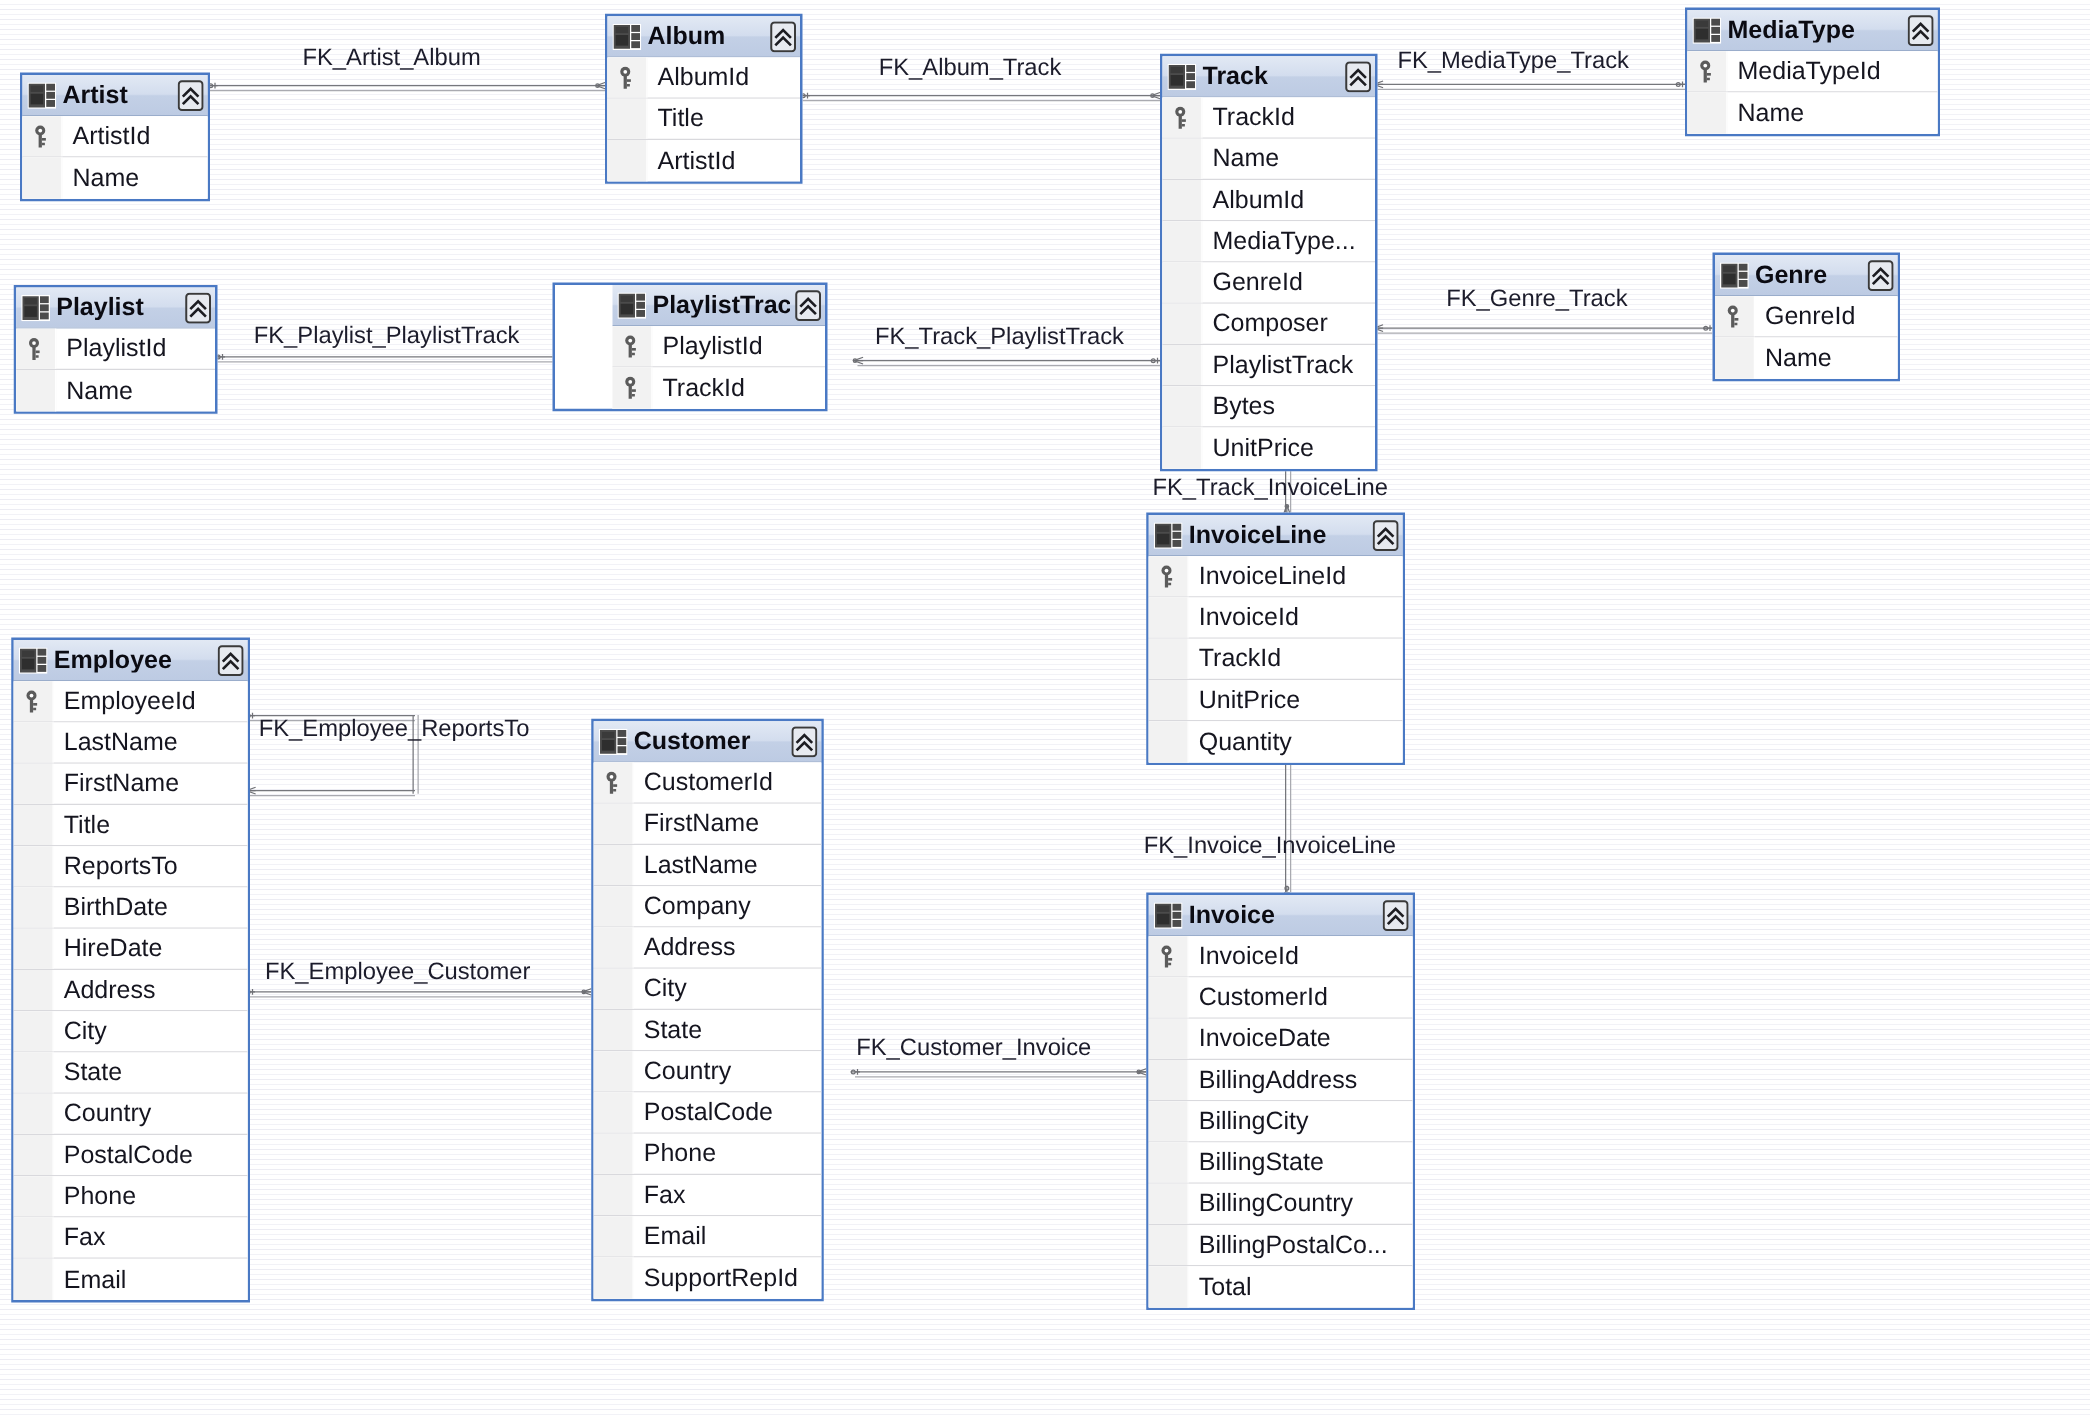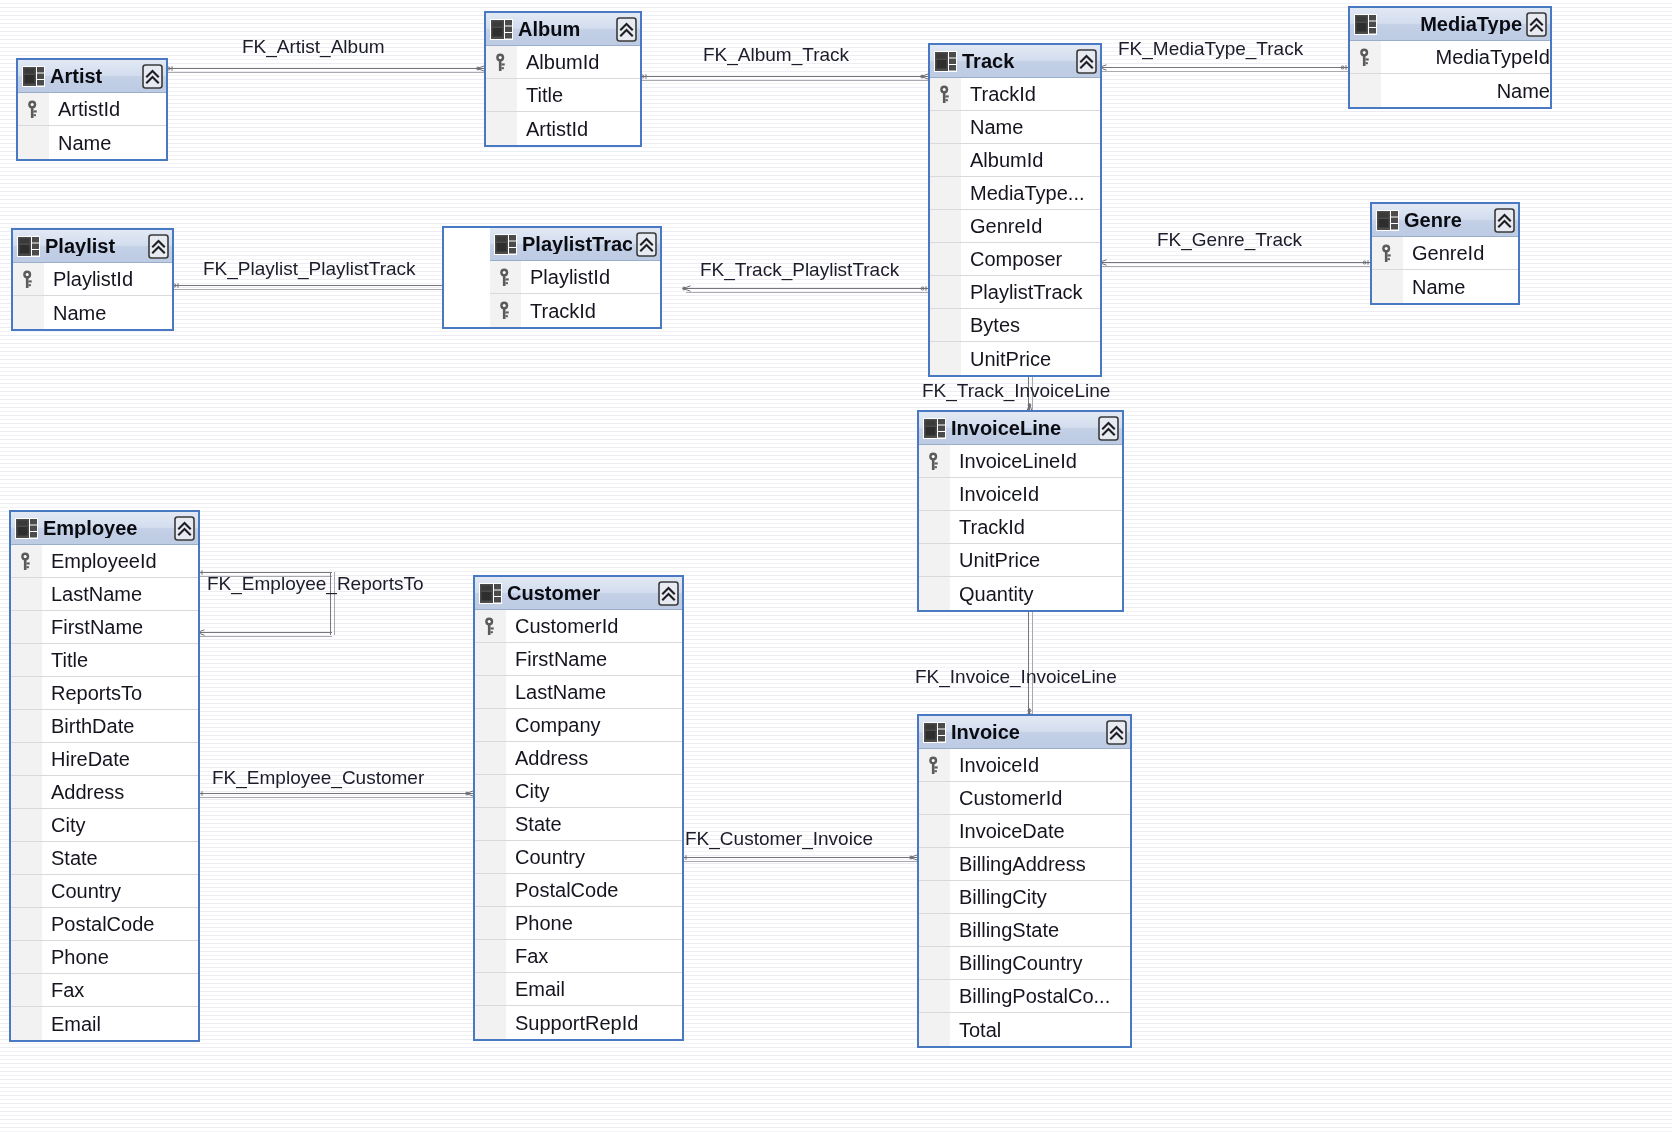--- a/index.html
+++ b/index.html
@@ -586,21 +586,21 @@
                   <circle cx="6.2" cy="4.4" r="1.5" fill="#ffffff"></circle>
                   <rect x="4.9" y="7.4" width="2.6" height="10.6" fill="#5b5b5b"></rect>
                   <rect x="7.5" y="10.4" width="3.2" height="2.1" fill="#5b5b5b"></rect>
                   <rect x="7.5" y="14.2" width="2.4" height="2.0" fill="#5b5b5b"></rect>
                 </svg></span>
             </span>
             <span class="row-name">UnitPrice</span>
           </div>
         </div>
       </div>
-      <div class="tbl" style="left: 1348px; top: 6px; width: 204px; text-align: right;">
+      <div class="tbl" style="left: 1348px; top: 6px; width: 204px;">
         <div class="tbl-header">
           <span class="tbl-icon"><svg viewBox="0 0 23 21" width="23" height="21" xmlns="http://www.w3.org/2000/svg">
               <rect x="0.5" y="0.5" width="22" height="20" fill="#ffffff" stroke="#ffffff"></rect>
               <rect x="1" y="1" width="13" height="19" fill="#4b4b4b"></rect>
               <rect x="2.5" y="2.5" width="10" height="5" fill="#3a3a3a"></rect>
               <rect x="2.5" y="9" width="10" height="8.5" fill="#2e2e2e"></rect>
               <rect x="15" y="1" width="7" height="5.5" fill="#4b4b4b"></rect>
               <rect x="15" y="7.5" width="7" height="5.5" fill="#4b4b4b"></rect>
               <rect x="15" y="14" width="7" height="5.5" fill="#4b4b4b"></rect>
             </svg></span>
@@ -1048,21 +1048,21 @@
                   <circle cx="6.2" cy="4.4" r="1.5" fill="#ffffff"></circle>
                   <rect x="4.9" y="7.4" width="2.6" height="10.6" fill="#5b5b5b"></rect>
                   <rect x="7.5" y="10.4" width="3.2" height="2.1" fill="#5b5b5b"></rect>
                   <rect x="7.5" y="14.2" width="2.4" height="2.0" fill="#5b5b5b"></rect>
                 </svg></span>
             </span>
             <span class="row-name">Email</span>
           </div>
         </div>
       </div>
-      <div class="tbl" style="left: 473px; top: 575px; width: 211px;">
+      <div class="tbl" style="left: 473px; top: 575px; width: 186px;">
         <div class="tbl-header">
           <span class="tbl-icon"><svg viewBox="0 0 23 21" width="23" height="21" xmlns="http://www.w3.org/2000/svg">
               <rect x="0.5" y="0.5" width="22" height="20" fill="#ffffff" stroke="#ffffff"></rect>
               <rect x="1" y="1" width="13" height="19" fill="#4b4b4b"></rect>
               <rect x="2.5" y="2.5" width="10" height="5" fill="#3a3a3a"></rect>
               <rect x="2.5" y="9" width="10" height="8.5" fill="#2e2e2e"></rect>
               <rect x="15" y="1" width="7" height="5.5" fill="#4b4b4b"></rect>
               <rect x="15" y="7.5" width="7" height="5.5" fill="#4b4b4b"></rect>
               <rect x="15" y="14" width="7" height="5.5" fill="#4b4b4b"></rect>
             </svg></span>

